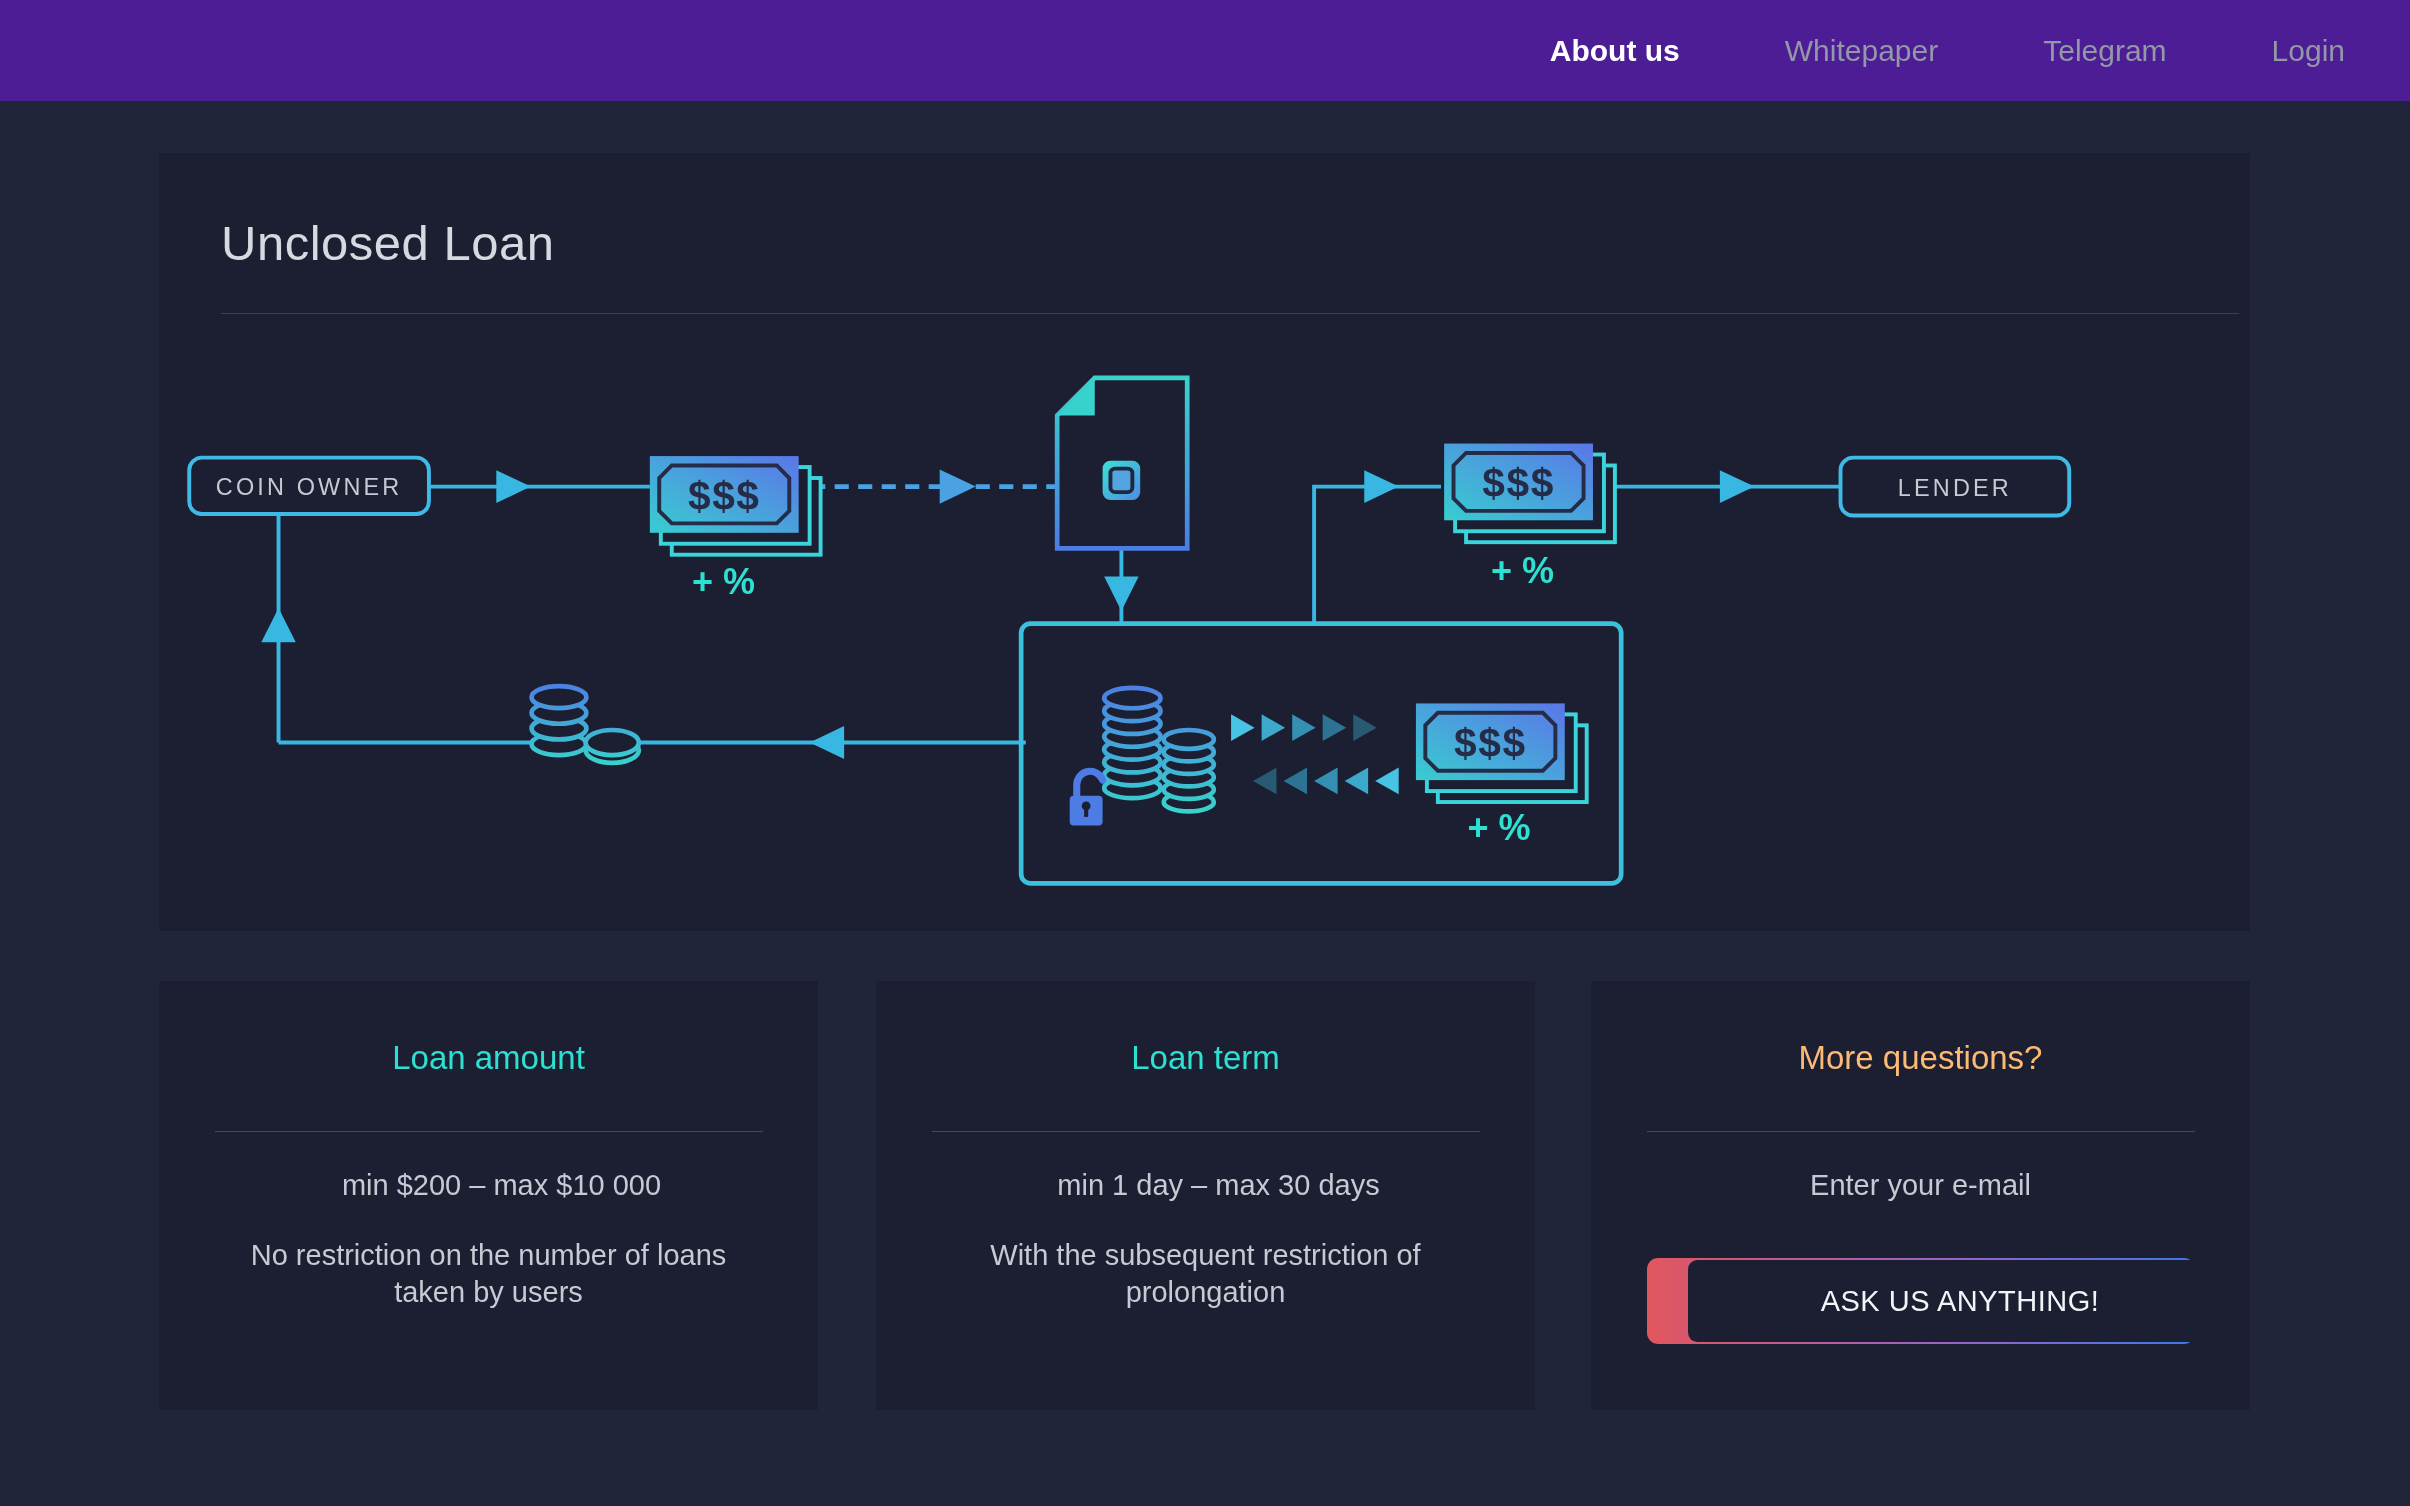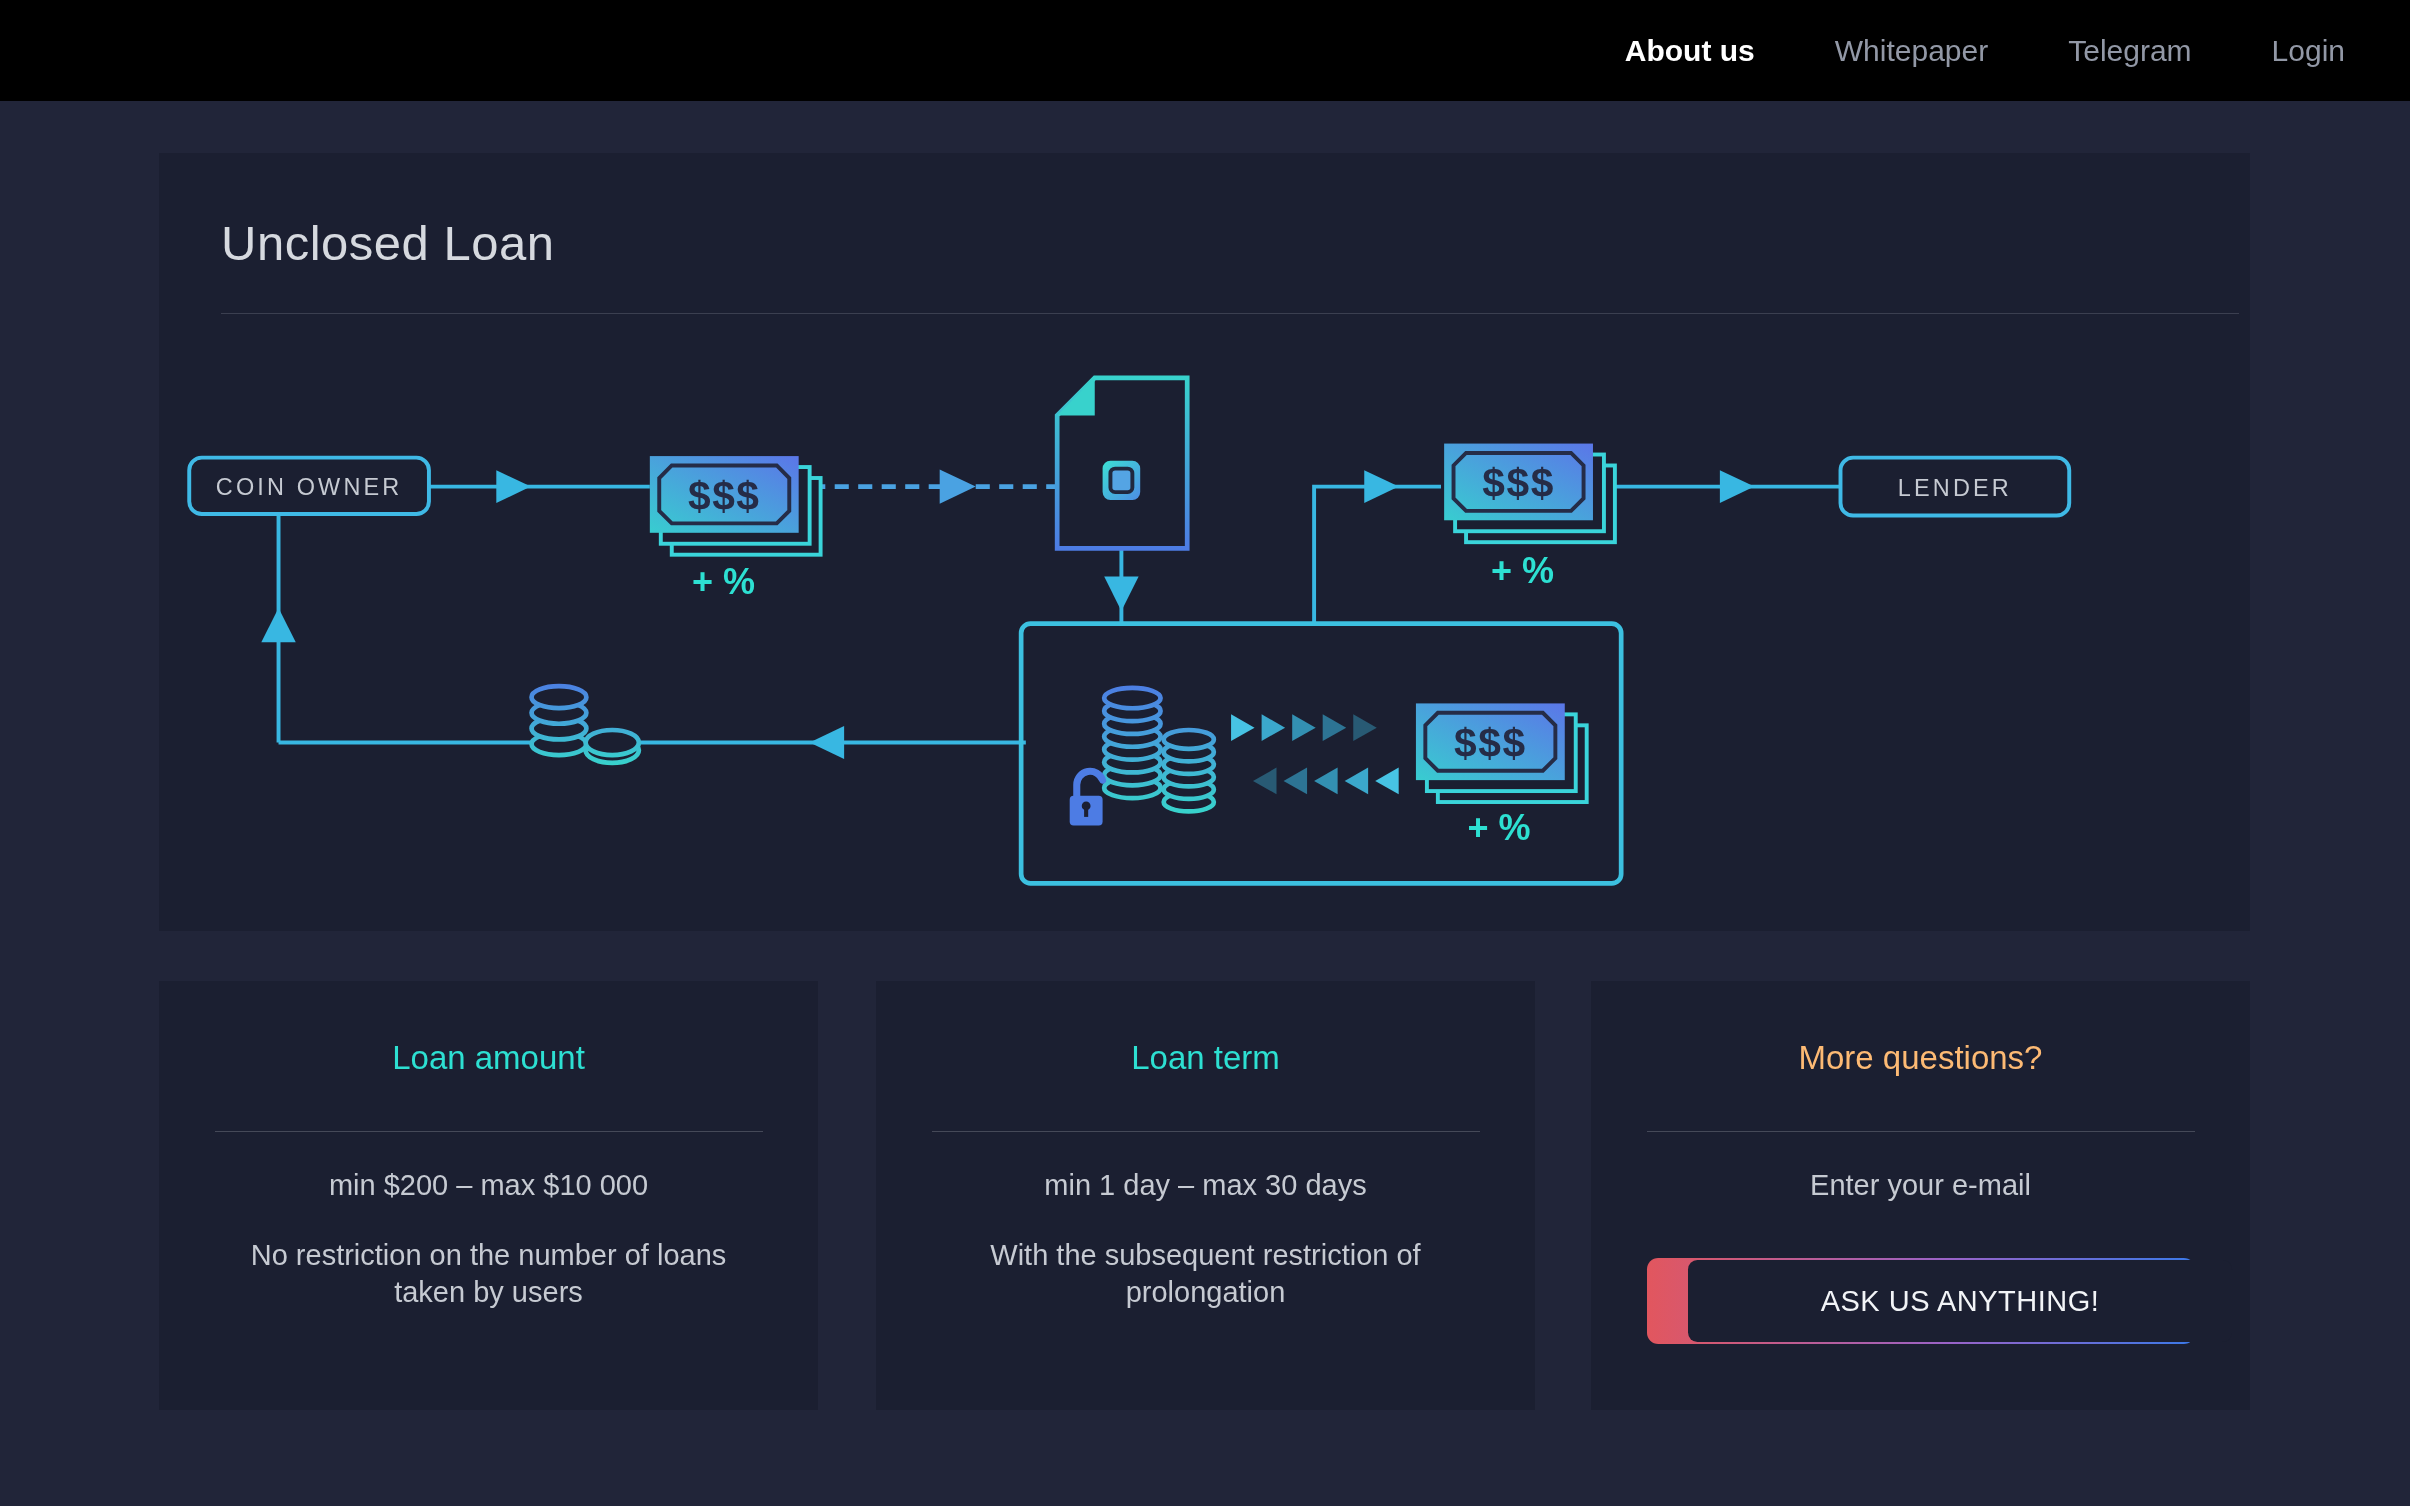--- a/index.html
+++ b/index.html
@@ -6,23 +6,23 @@
   html,body { width:2411px; height:1507px; overflow:hidden; }
   body {
     background:#212539;
     font-family:"Liberation Sans", sans-serif;
     color:#c6cad2;
     position:relative;
   }
   
   .nav {
     position:absolute; top:0; left:0; width:2411px; height:101px;
-    background:#000000;
+    background:#4c1d95;
     display:flex; align-items:center; justify-content:flex-end;
-    gap:80px; padding-right:66px;
+    gap:105px; padding-right:66px;
   }
   .nav-item { font-size:30px; color:#9298a6; cursor:pointer; }
   .nav-item.active { color:#ffffff; font-weight:bold; }
 
   
   .panel {
     position:absolute; left:159px; top:153px; width:2091px; height:778px;
     background:#1b1f31;
   }
   .panel-title {
@@ -45,21 +45,21 @@
     position:absolute; top:58px; left:0; width:100%;
     font-size:33px;
   }
   .card-title.accent { color:#2de0d2; }
   .card-title.plain  { color:#fdba74; }
   .card-divider {
     position:absolute; top:150px; left:56px; width:548px; height:0.9px;
     background:#454958;
   }
   .card-line1 {
-    position:absolute; top:185px; left:0; width:100%;
+    position:absolute; top:185px; left:13px; width:100%;
     font-size:29px; line-height:38px; color:#c6cad2;
   }
   .card-line2 {
     position:absolute; top:256px; left:66px; width:527px;
     font-size:29px; line-height:37px; color:#c6cad2;
   }
   .card-link {
     position:absolute; top:188px; left:0; width:100%;
     font-size:29px; color:#c6cad2; 
     text-underline-offset:5.6px; cursor:pointer;

